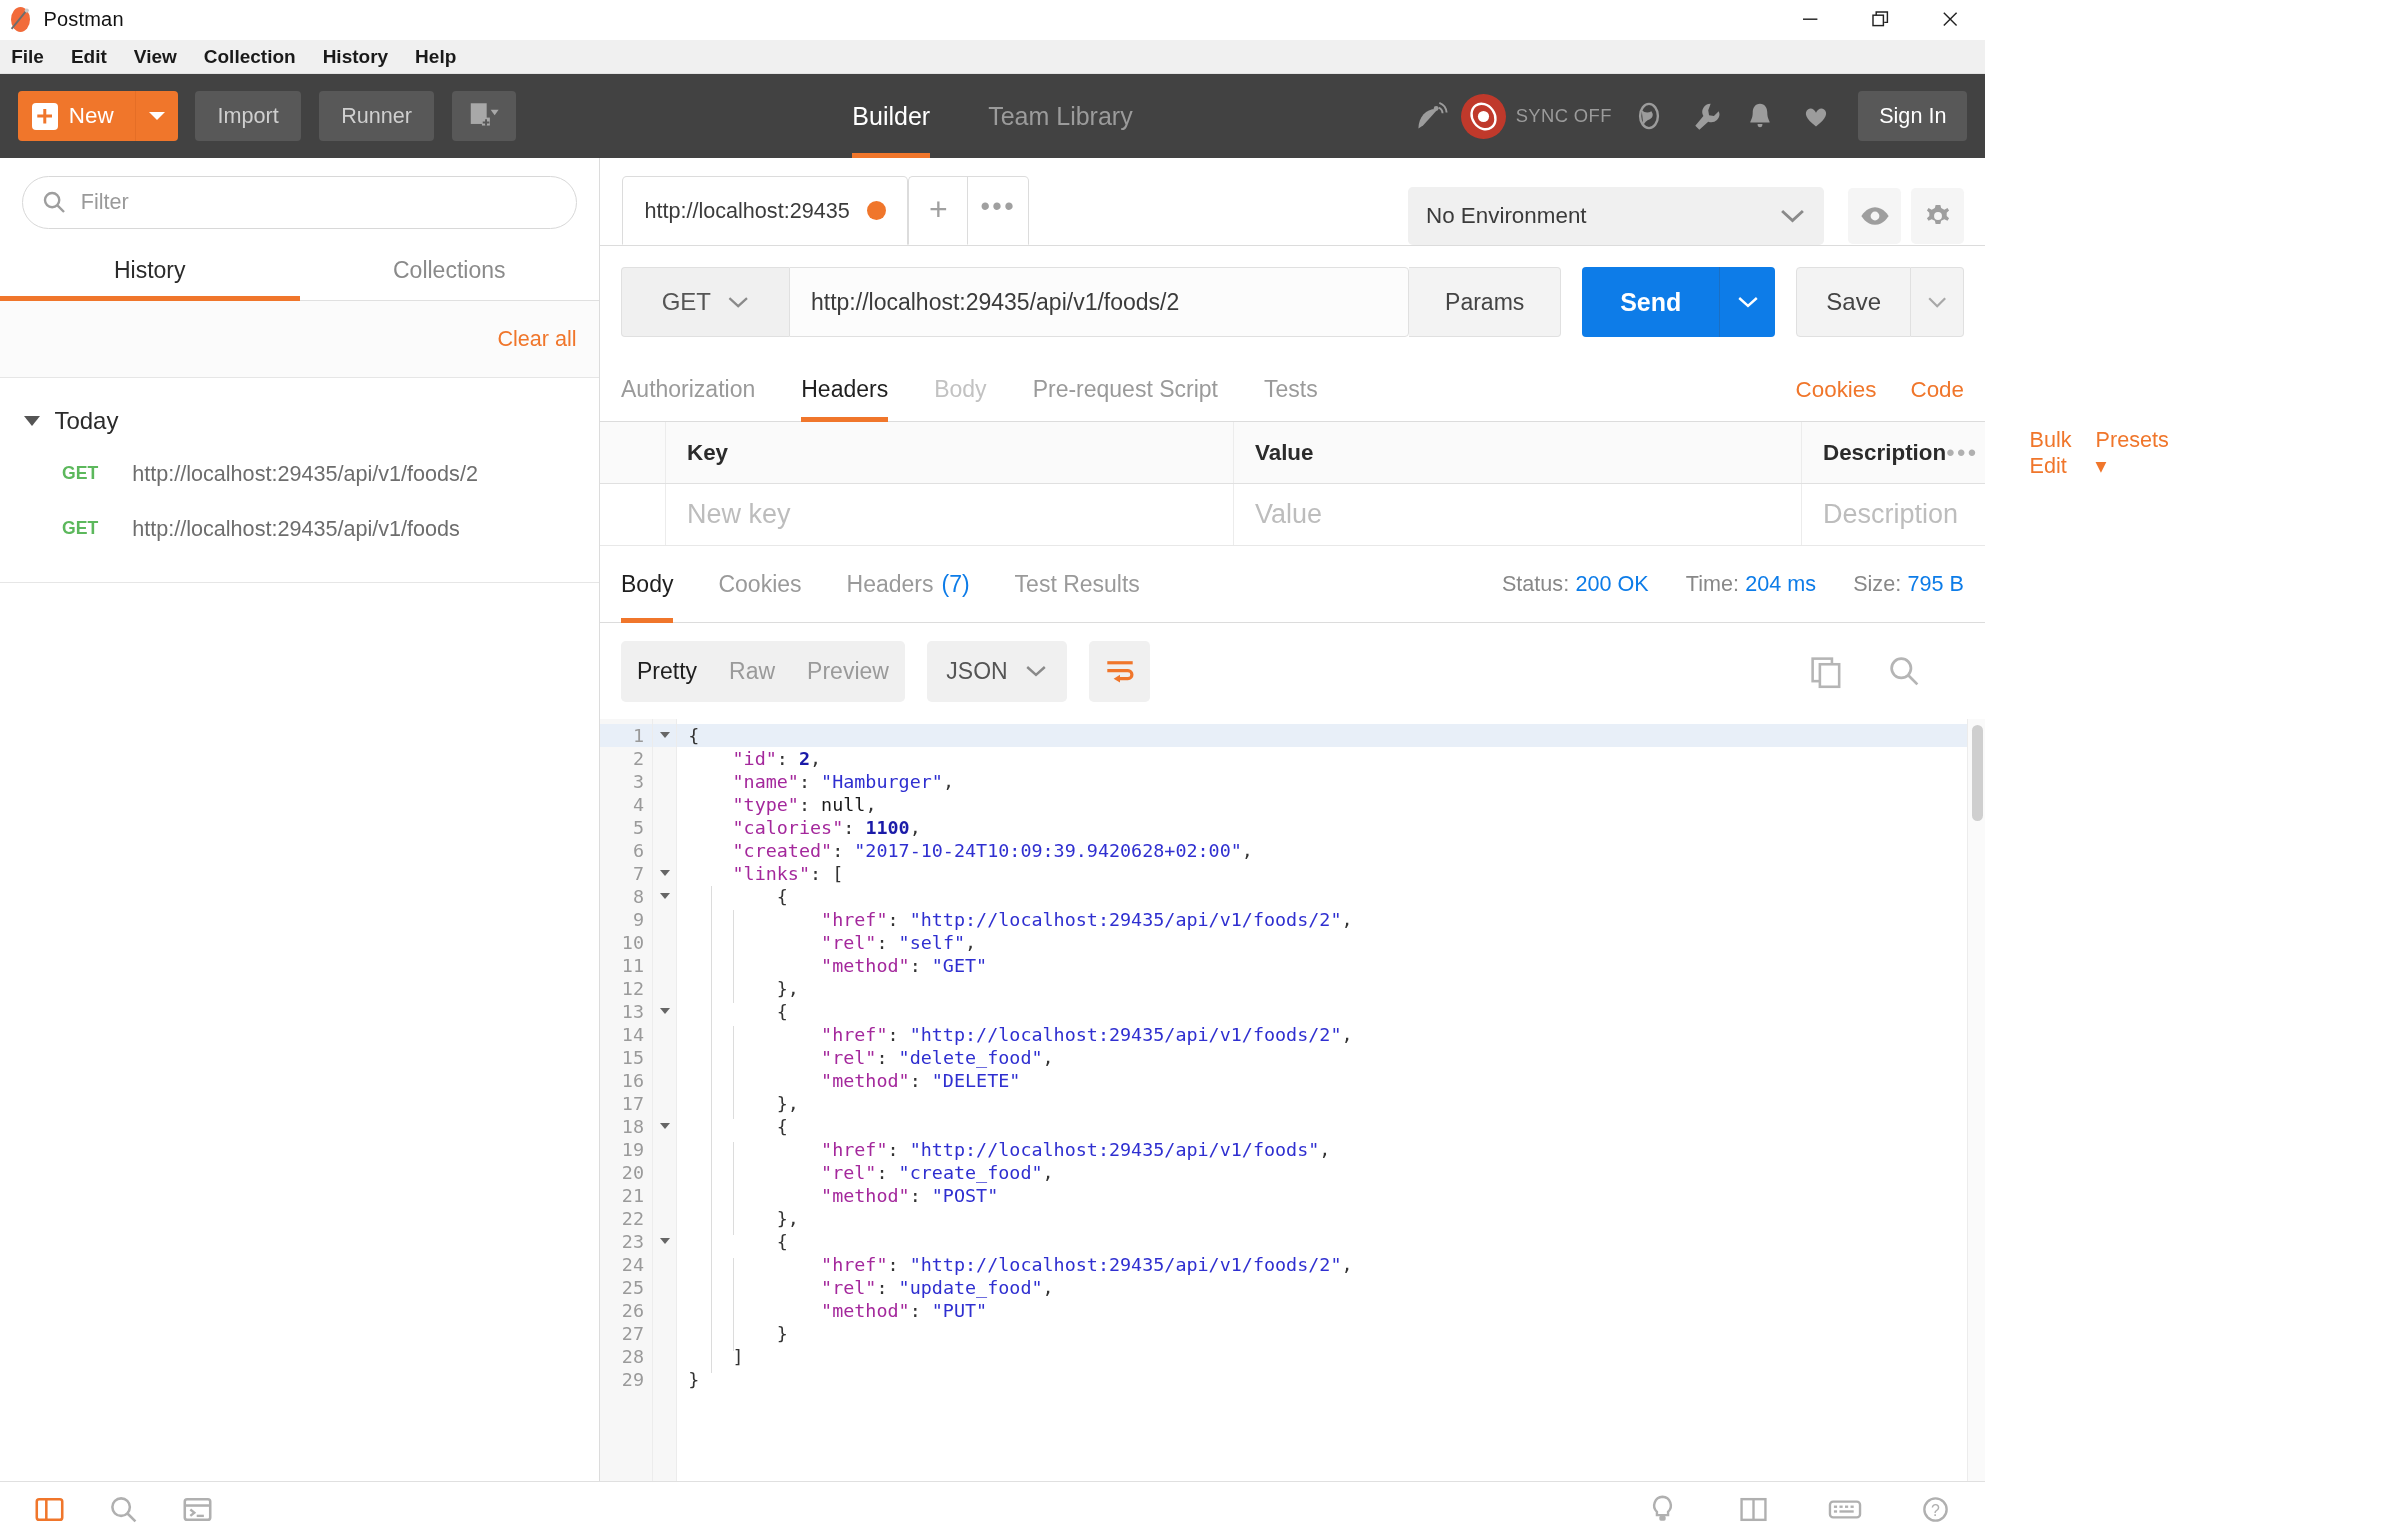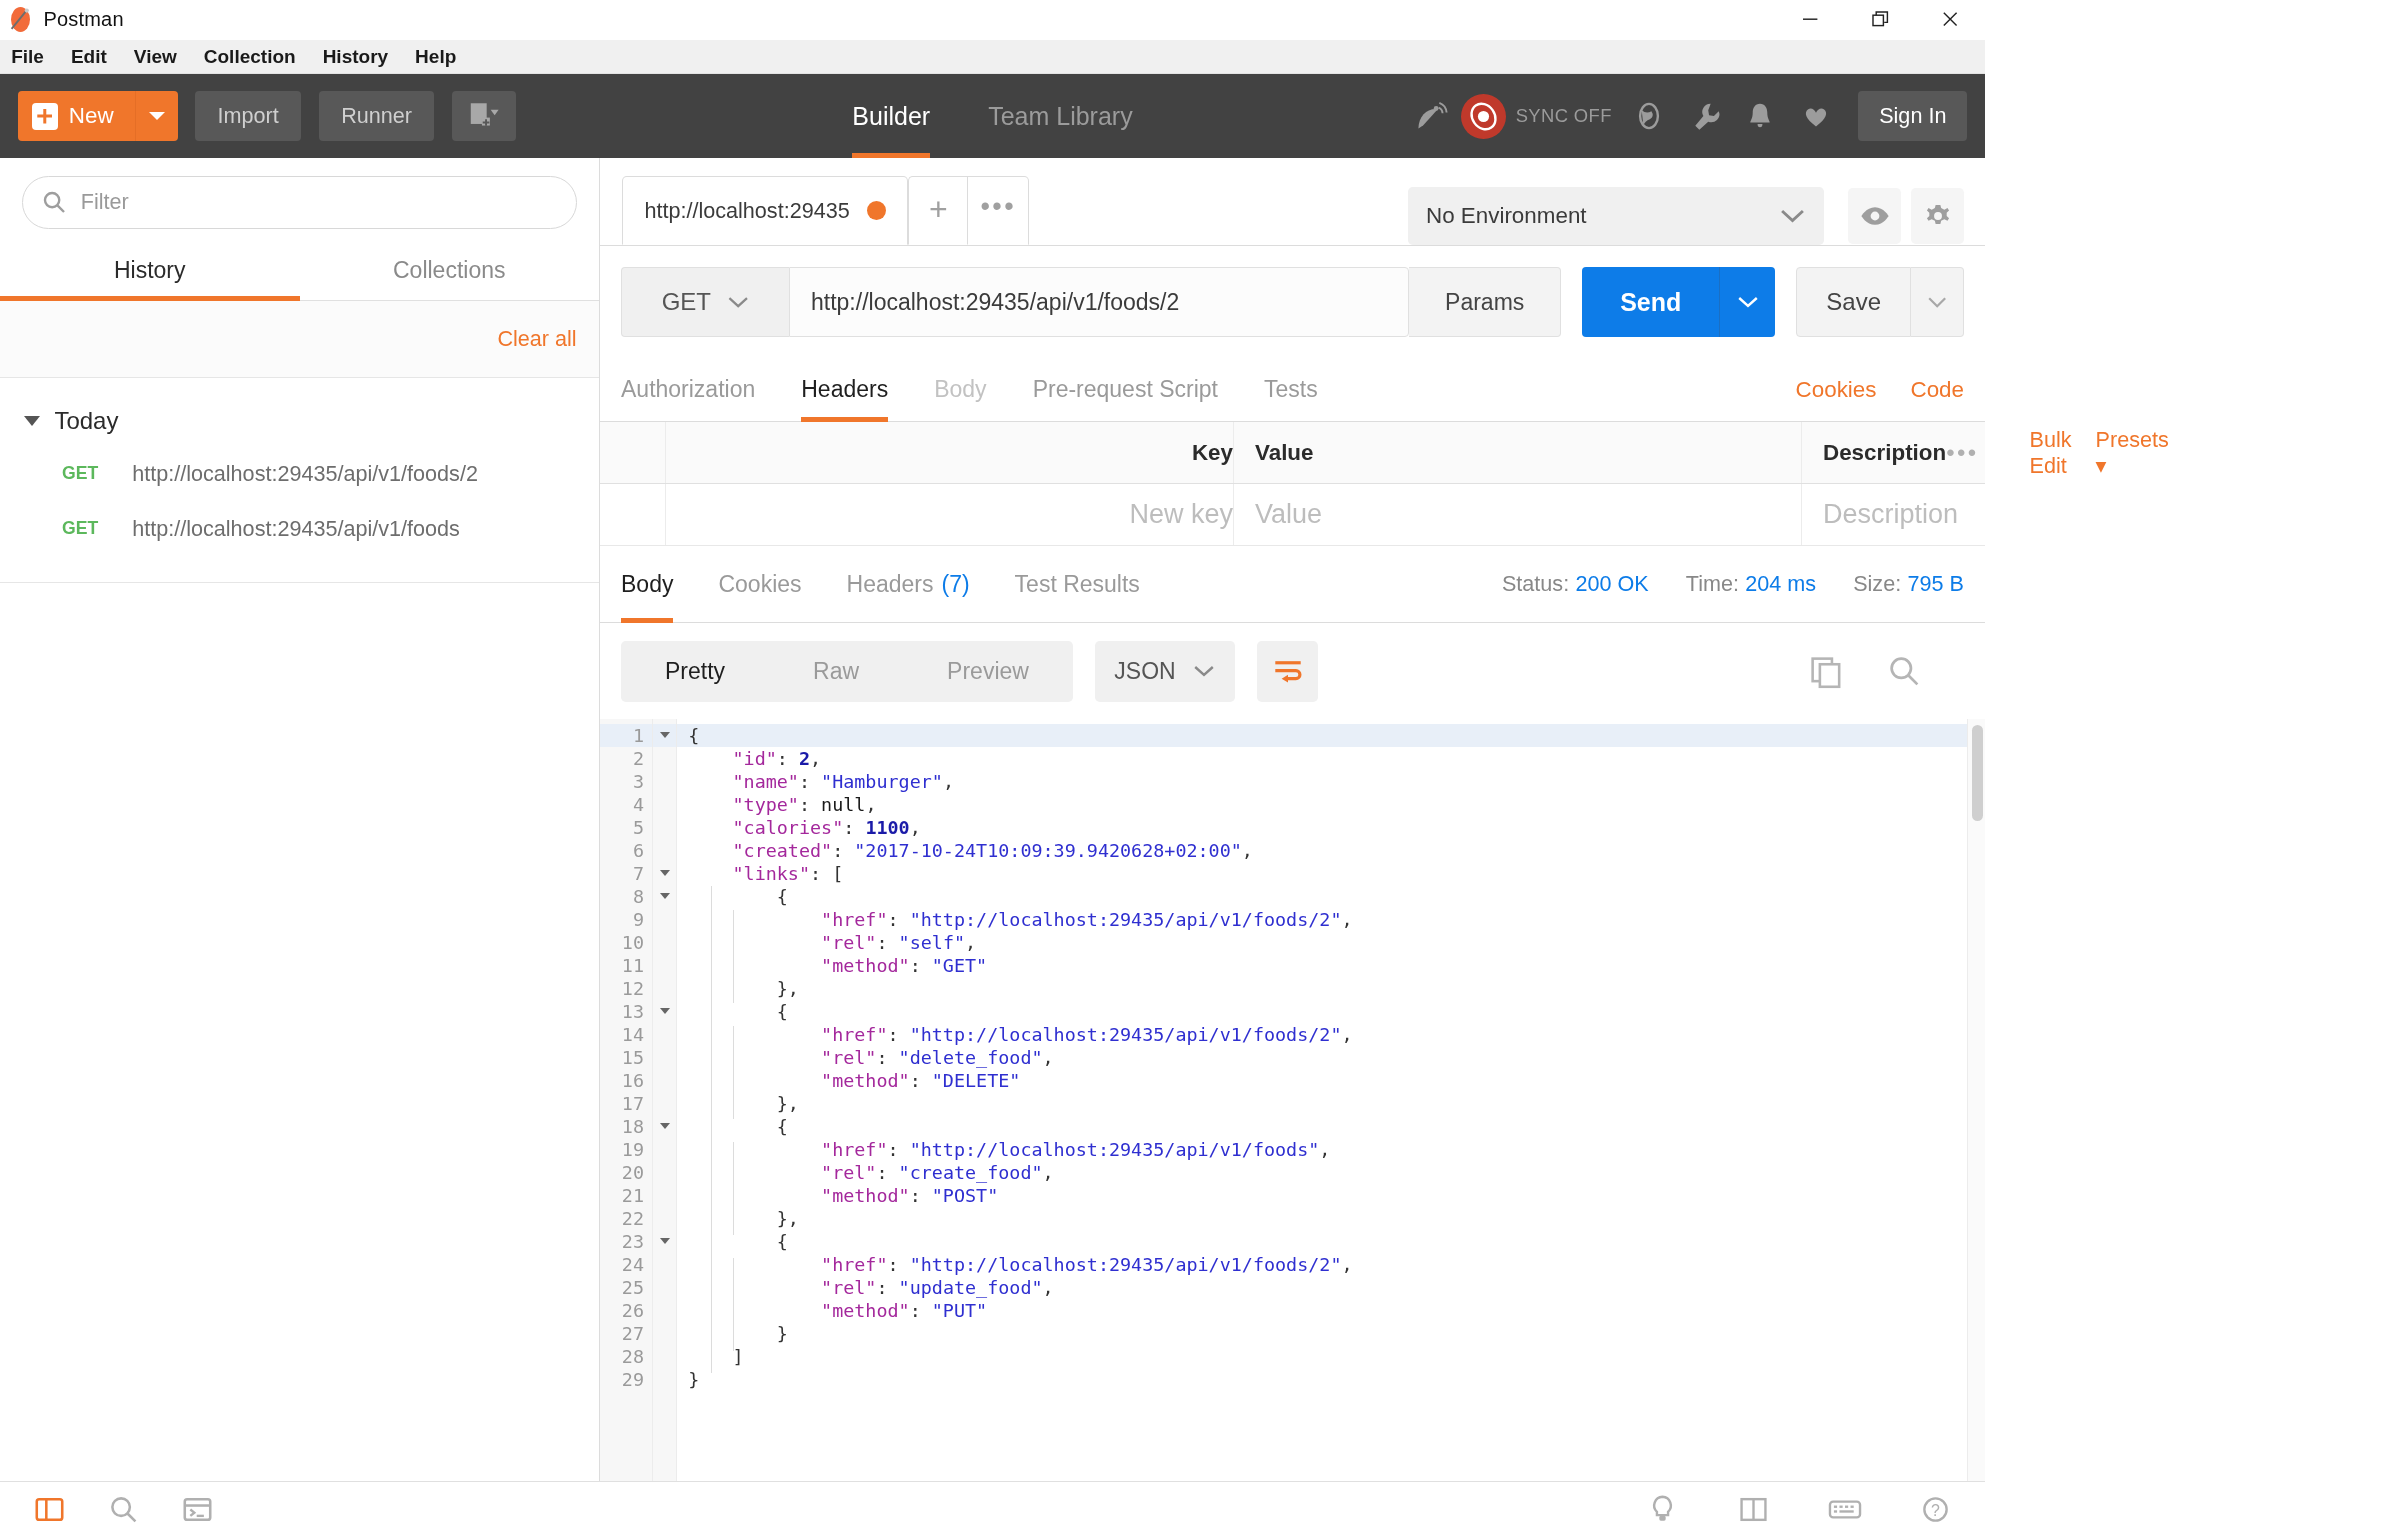--- a/index.html
+++ b/index.html
@@ -200,21 +200,21 @@
   .rt.active::after { content: ""; position: absolute; left: 0; right: 0; bottom: 0; height: 4.8px; background: #f0762b; }
   .rt.dim { color: #c2c2c2; }
   .rt-right { margin-left: auto; display: flex; align-items: center; }
   .rt-link { font-size: 22.4px; color: #f0762b; margin-left: 34px; }
 
   .kvtable { flex: 0 0 auto; }
   .kvhead, .kvrow { display: flex; height: 62px; align-items: center; }
   .kvhead { background: #fafafa; border-bottom: 0.8px solid #e0e0e0; }
   .kvrow { border-bottom: 0.8px solid #e8e8e8; }
   .kv-gutter { width: 66px; flex: 0 0 66px; border-right: 0.8px solid #ececec; height: 100%; }
-  .kv-k { width: 568px; flex: 0 0 568px; padding-left: 21px; border-right: 0.8px solid #ececec; height: 100%; display: flex; align-items: center; justify-content: flex-end; }
+  .kv-k { width: 568px; flex: 0 0 568px; padding-left: 21px; border-right: 0.8px solid #ececec; height: 100%; display: flex; align-items: center; }
   .kv-v { width: 568px; flex: 0 0 568px; padding-left: 21px; border-right: 0.8px solid #ececec; height: 100%; display: flex; align-items: center; }
   .kv-d { flex: 1; padding-left: 21px; height: 100%; display: flex; align-items: center; }
   .kv-hd-txt { font-size: 22.4px; color: #2b2b2b; font-weight: bold; }
   .kv-ph { font-size: 27px; color: #bdbdbd; }
   .kv-actions { display: flex; align-items: center; padding-right: 21px; }
   .kv-dots { color: #b0b0b0; font-size: 24px; letter-spacing: 2.4px; margin-right: 27px; }
   .kv-link { font-size: 21.6px; color: #f0762b; margin-left: 24px; }
 
   .resptabs {
     height: 77px; display: flex; align-items: center; border-bottom: 0.8px solid #dcdcdc;
@@ -223,21 +223,21 @@
   .rsp { font-size: 23px; color: #9a9a9a; margin-right: 45px; height: 77px; display: flex; align-items: center; position: relative; }
   .rsp.active { color: #1f1f1f; }
   .rsp.active::after { content: ""; position: absolute; left: 0; right: 0; bottom: 0; height: 4.8px; background: #f0762b; }
   .rsp .cnt { color: #0d7ce8; margin-left: 8px; }
   .meta { margin-left: auto; display: flex; align-items: center; }
   .meta-item { font-size: 21.6px; color: #888; margin-left: 37px; }
   .meta-item b { color: #0d7ce8; font-weight: normal; margin-left: 6.4px; }
 
   .prettybar { height: 96px; display: flex; align-items: center; padding: 0 21px; flex: 0 0 96px; }
   .seg { display: flex; background: #f0f0f0; border-radius: 4.8px; height: 61px; align-items: center; }
-  .seg .s { font-size: 23px; color: #9a9a9a; padding: 0 44px; }
+  .seg .s { font-size: 23px; color: #9a9a9a; padding: 0 16px; }
   .seg .s.active { color: #1f1f1f; }
   .fmt-sel { height: 61px; background: #f0f0f0; border-radius: 4.8px; display: flex; align-items: center; padding: 0 19px; margin-left: 22.4px; }
   .fmt-sel .t { font-size: 23px; color: #555; margin-right: 16px; }
   .wrap-btn { width: 61px; height: 61px; background: #f0f0f0; border-radius: 4.8px; display: flex; align-items: center; justify-content: center; margin-left: 22.4px; }
   .pb-right { margin-left: auto; display: flex; align-items: center; padding-right: 35px; }
   .pb-ic { width: 50px; height: 50px; display: flex; align-items: center; justify-content: center; margin-left: 29px; }
 
   .codewrap { flex: 1; display: flex; min-height: 0; position: relative; overflow: hidden; }
   .gutter {
     width: 53px; flex: 0 0 53px; background: #f7f7f7; border-right: 0.8px solid #ececec;

